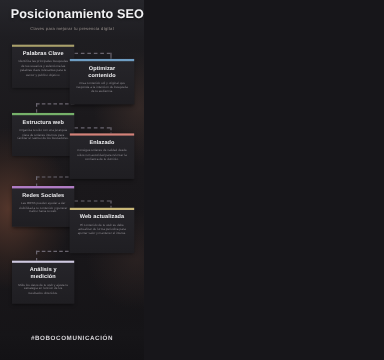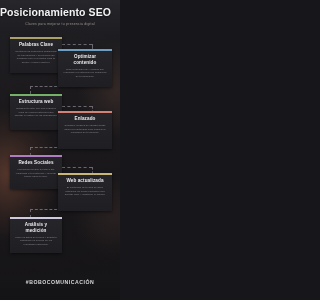--- a/index.html
+++ b/index.html
@@ -18,21 +18,21 @@
     box-sizing:border-box;
   }
   
   .header{
     position:absolute;left:0;top:0;width:120px;height:33px;
     background:linear-gradient(180deg,#26262b 0%,#1e1d21 100%);
     box-sizing:border-box;padding-top:6px;
   }
   .title{
     color:#f2f2f4;font-size:10.5px;font-weight:bold;
-    text-align:left;letter-spacing:.1px;line-height:12px;
+    text-align:right;letter-spacing:.1px;line-height:12px;
     text-shadow:0 1px 2px rgba(0,0,0,.6);
   }
   .subtitle{
     color:#9a928e;font-size:3.4px;text-align:center;
     letter-spacing:.25px;margin-top:4px;line-height:5px;
   }
   
   .card{
     position:absolute;
     background:linear-gradient(180deg,#26252a 0%,#1f1e22 100%);

